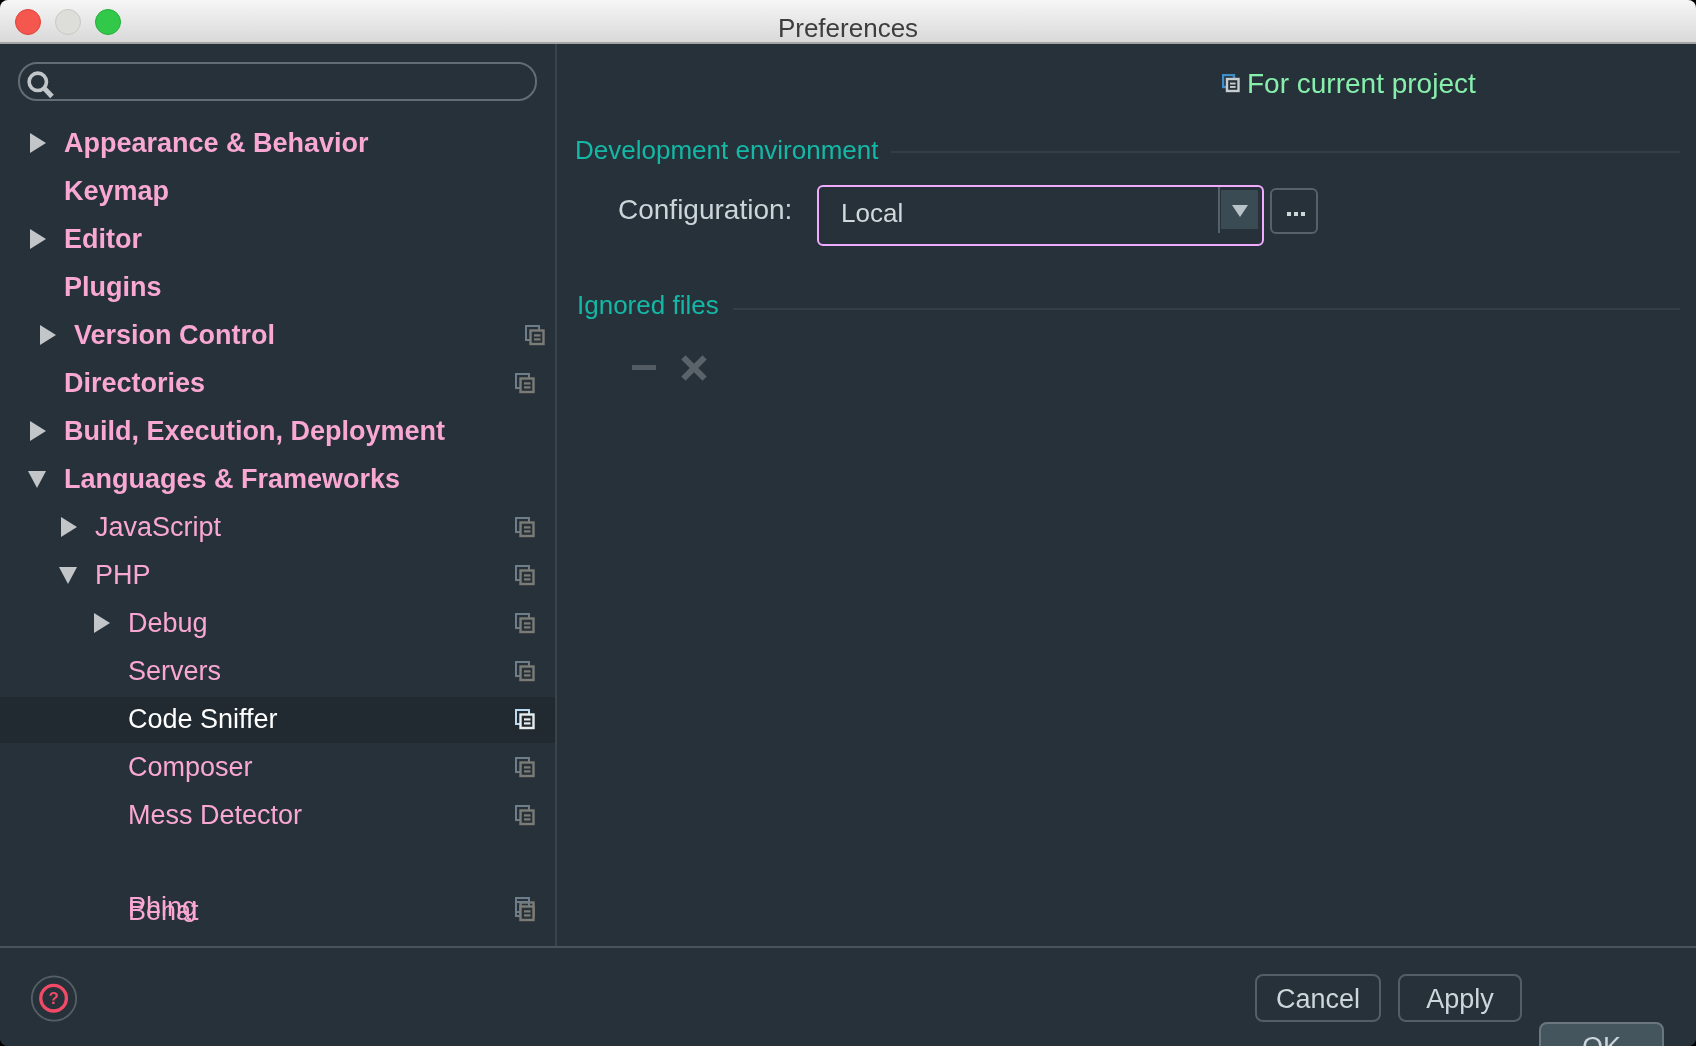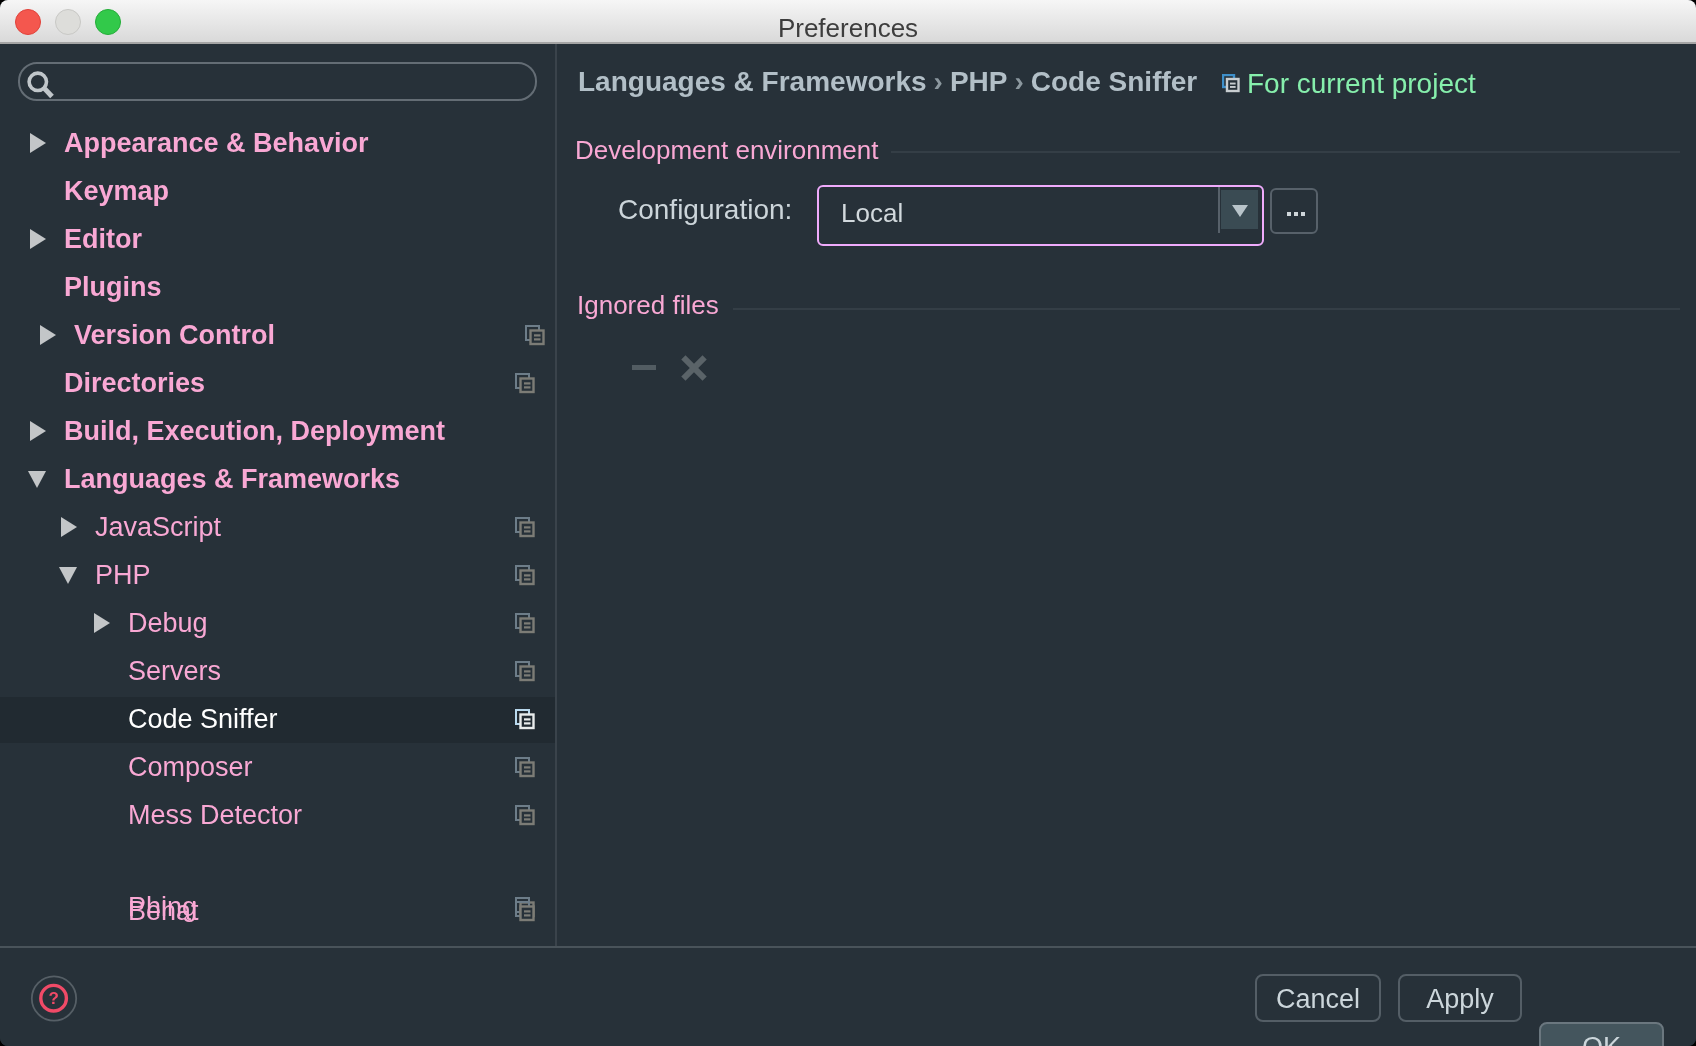--- a/index.html
+++ b/index.html
@@ -24,21 +24,21 @@
   .arr-r{border-left:16px solid #c3c6c8;border-top:10px solid transparent;border-bottom:10px solid transparent;}
   .arr-d{border-top:17px solid #c3c6c8;border-left:9px solid transparent;border-right:9px solid transparent;}
   .row .lbl{position:absolute;top:0;line-height:48px;font-size:27px;color:#f9a8d4;white-space:nowrap;}
   .row .lbl.b{font-weight:bold;}
   .row.sel{background:linear-gradient(#273139 0,#273139 2px,#212a31 2px,#212a31 100%);}
   .row.sel .lbl{color:#ffffff;}
   
   .crumbs{position:absolute;left:578px;top:66px;font-size:28px;font-weight:bold;color:#b2bfc7;}
   .crumbs .sep{color:#8b979e;padding:0 7px;}
   .forproj{position:absolute;left:1247px;top:68px;font-size:28px;color:#86efac;}
-  .sectlabel{position:absolute;font-size:26px;color:#f9a8d4;}
+  .sectlabel{position:absolute;font-size:26px;color:#14b8a6;}
   .sectline{position:absolute;height:2px;background:#343e46;}
   .cfglabel{position:absolute;left:618px;top:194px;font-size:28px;color:#ccd5da;}
   .combo{position:absolute;left:817px;top:185px;width:447px;height:61px;border:2px solid #f0abfc;border-radius:6px;box-sizing:border-box;}
   .combo .val{position:absolute;left:22px;top:0;line-height:52px;font-size:26px;color:#d2d9dd;}
   .combo .sep{position:absolute;left:399px;top:0;width:2px;height:46px;background:#57616a;}
   .combo .cbtn{position:absolute;left:402px;top:3px;width:37px;height:39px;background:#3a4b53;}
   .combo .cbtn:after{content:"";position:absolute;left:11px;top:15px;border-top:12px solid #b8c4ca;border-left:8.5px solid transparent;border-right:8.5px solid transparent;}
   .dots{position:absolute;left:1270px;top:188px;width:48px;height:46px;border:2px solid #57616a;border-radius:6px;box-sizing:border-box;}
   .dots:after{content:"";position:absolute;left:15px;top:22px;width:4px;height:4px;background:#cfd6da;box-shadow:7px 0 #cfd6da,14px 0 #cfd6da;}
   
@@ -199,21 +199,20 @@
         <svg width="21" height="21" style="position:absolute;left:515px;top:14px" viewBox="0 0 21 21">
     <rect x="1" y="1" width="13" height="14" fill="none" stroke="#6d7d89" stroke-width="2"></rect>
     <rect x="5.5" y="5.5" width="13" height="13.5" fill="#273139" stroke="#7c7c76" stroke-width="2.4"></rect>
     <rect x="9" y="9.3" width="6.5" height="2.2" fill="#7c7c76"></rect>
     <rect x="9" y="13.3" width="6.5" height="2.2" fill="#7c7c76"></rect>
   </svg>
       </div>
     </div>
   <div class="splitter"></div>
 
-  <div class="crumbs" id="crumbs">Languages &amp; Frameworks<span class="sep">›</span>PHP<span class="sep">›</span>Code Sniffer</div>
   <svg id="projicon" width="18" height="19" style="position:absolute;left:1222px;top:74px" viewBox="0 0 18 19">
   <rect x="1" y="1" width="11" height="12" fill="none" stroke="#3e8fc9" stroke-width="2.4"></rect>
   <rect x="5" y="5" width="11.5" height="12" fill="#273139" stroke="#c8cdd0" stroke-width="2.4"></rect>
   <rect x="8" y="8.6" width="5.6" height="1.9" fill="#c8cdd0"></rect>
   <rect x="8" y="12" width="5.6" height="1.9" fill="#c8cdd0"></rect>
     </svg>
   <div class="forproj">For current project</div>
 
   <div class="sectlabel" style="left:575px;top:135px;">Development environment</div>
   <div class="sectline" style="left:891px;top:151px;width:789px;"></div>

